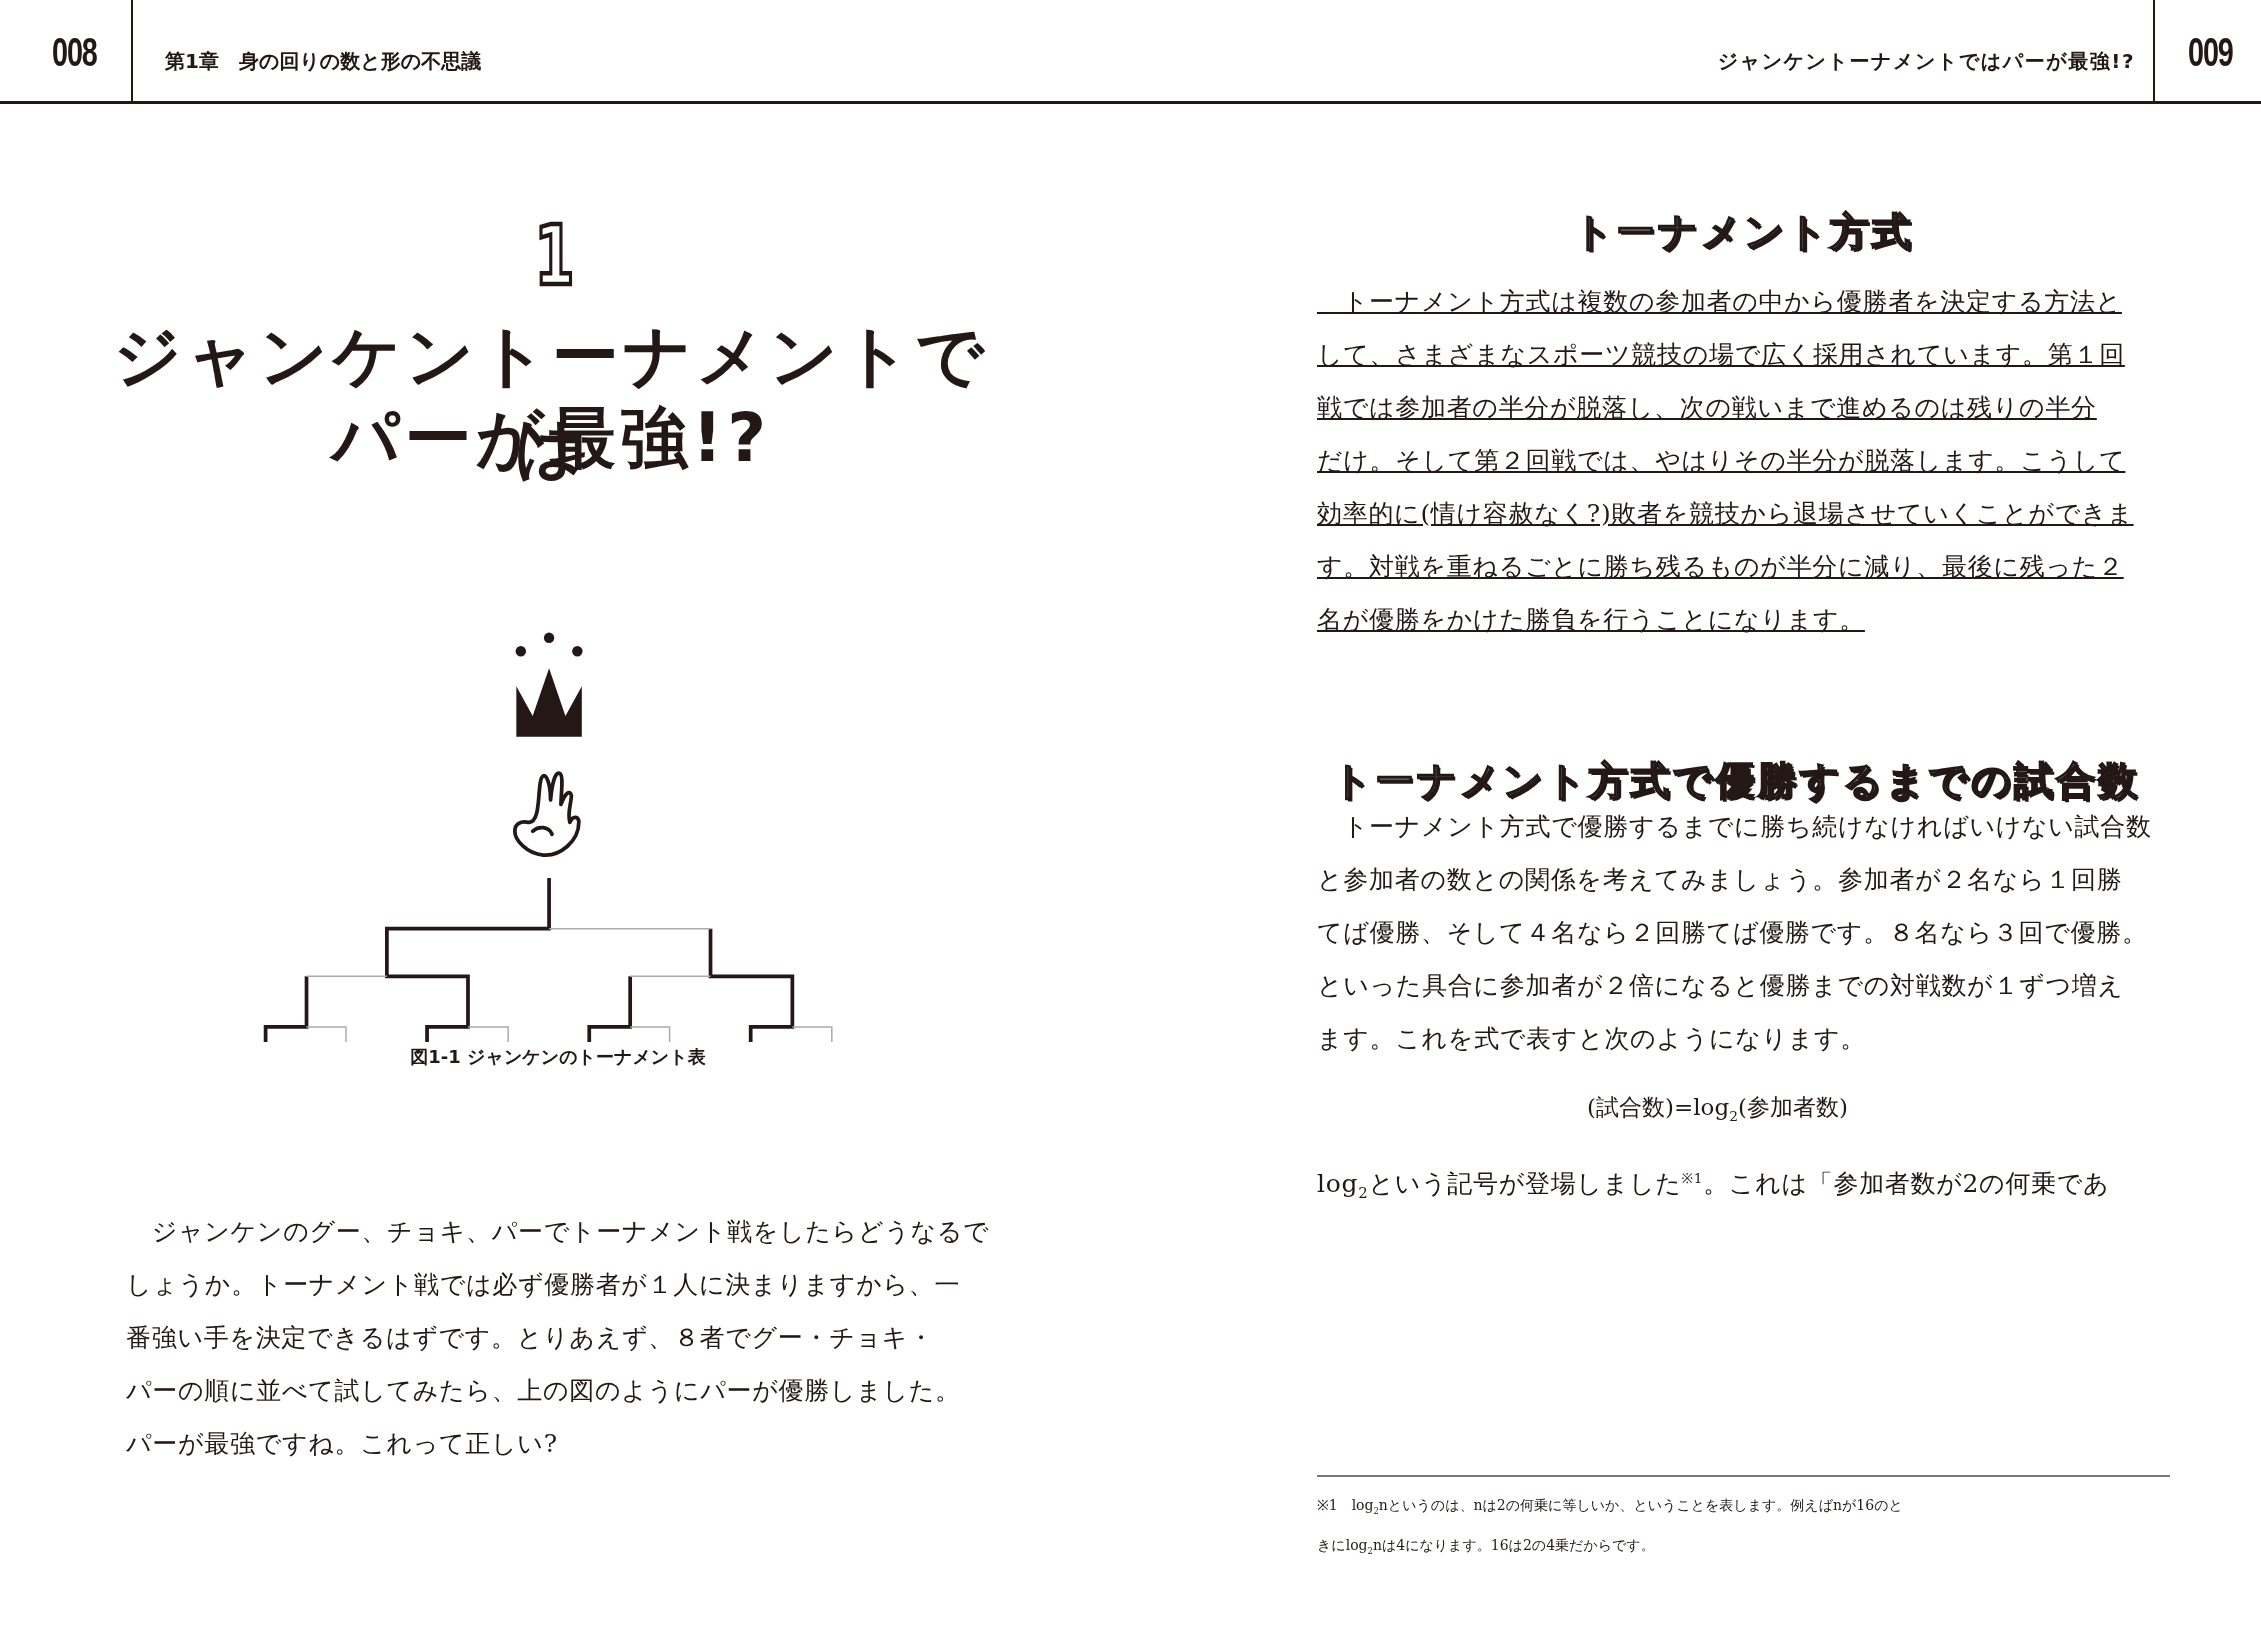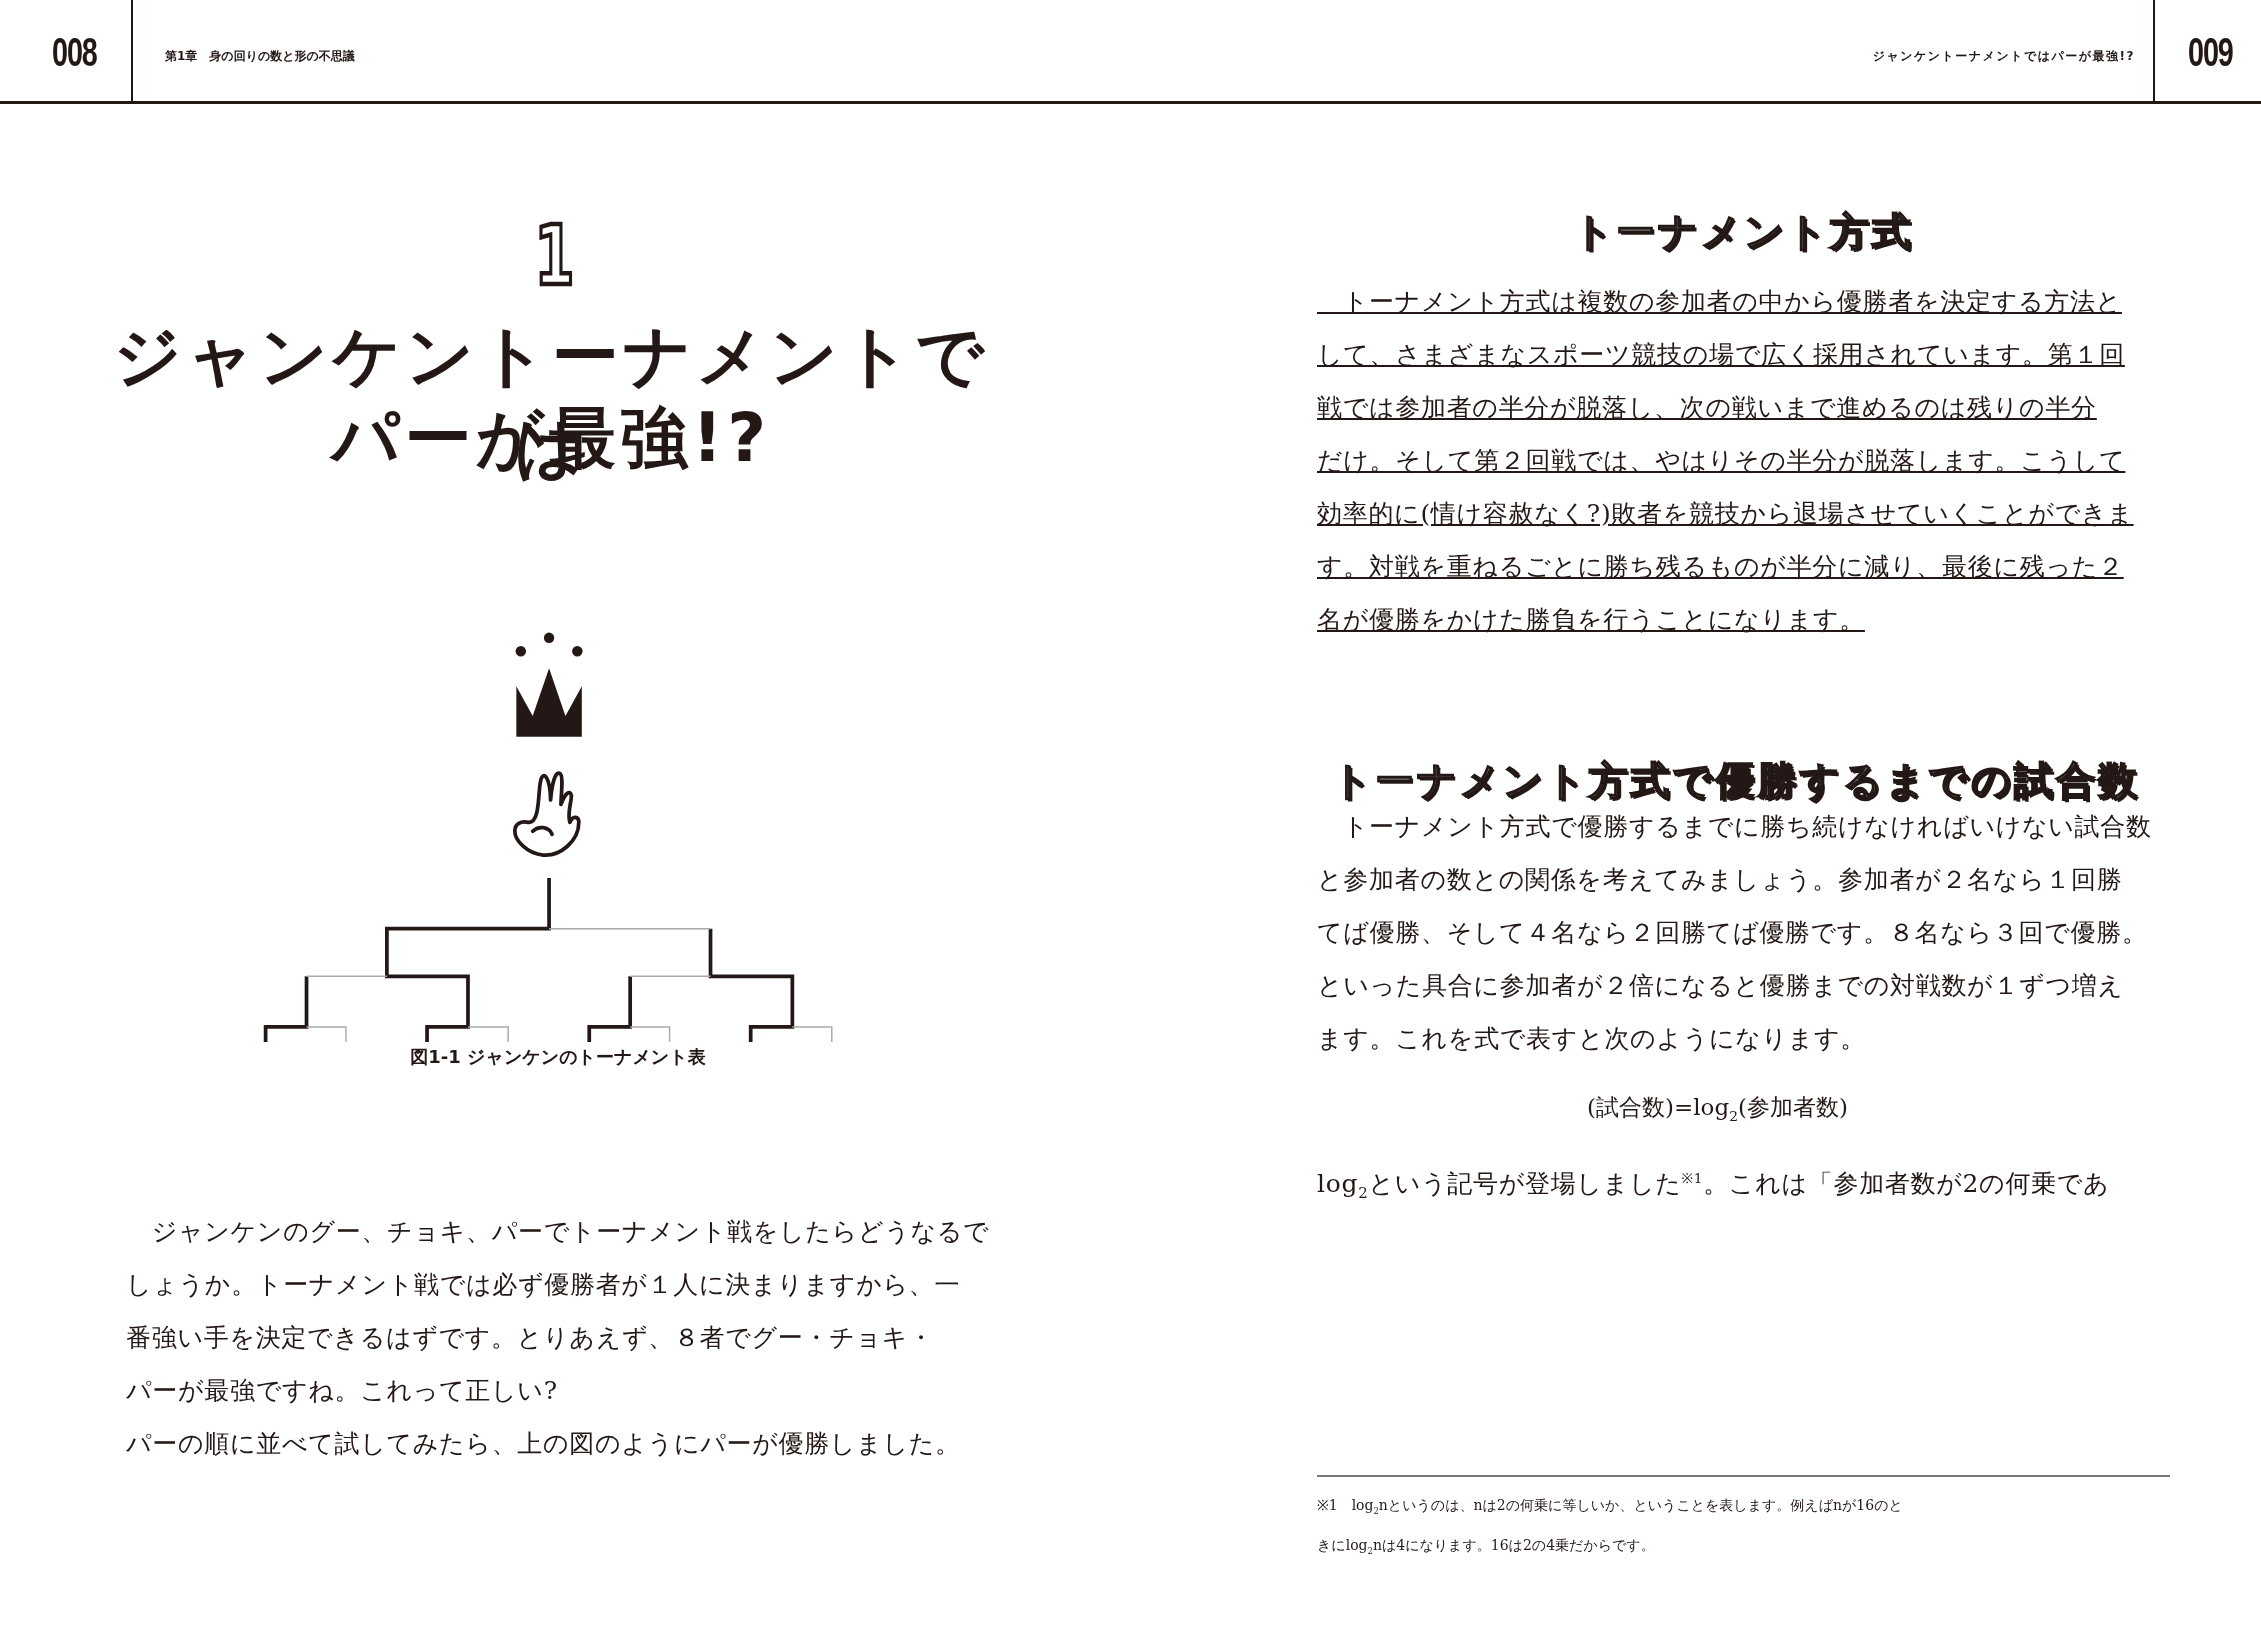--- a/index.html
+++ b/index.html
@@ -4,21 +4,21 @@
 <style>
   html, body { margin:0; padding:0; background:#ffffff; }
   body { width:2261px; height:1641px; position:relative; overflow:hidden; color:#231815;
          font-family:"DejaVu Serif", "Liberation Serif", serif; }
   .abs { position:absolute; }
   
   .hdr-line { position:absolute; left:0; top:101px; width:2261px; height:3px; background:#231815; }
   .hdr-vline { position:absolute; top:0; width:2.2px; height:103px; background:#231815; }
   .pagenum { position:absolute; top:30px; font-family:"Liberation Sans", sans-serif; font-weight:bold;
              font-size:40px; letter-spacing:-1.5px; transform:scaleX(0.72); transform-origin:left top; }
-  .running { position:absolute; top:48px; font-family:"DejaVu Sans", sans-serif; font-size:12px; font-weight:bold; }
+  .running { position:absolute; top:48px; font-family:"DejaVu Sans", sans-serif; font-size:20px; font-weight:bold; }
   
   .chap-num { position:absolute; left:521px; top:208px; width:67px; text-align:center;
               font-family:"DejaVu Sans", sans-serif; font-size:82px; font-weight:bold;
               color:#fff; -webkit-text-stroke:4.5px #231815; transform:scaleX(0.7); }
   .chap-title { position:absolute; left:112px; width:878px; text-align:center;
                 font-family:"DejaVu Sans", sans-serif; font-weight:bold; font-size:67px; letter-spacing:4.5px; }
   .caption { position:absolute; left:372px; top:1045px; width:372px; text-align:center;
              font-family:"DejaVu Sans", sans-serif; font-weight:bold; font-size:18px; }
   .body { position:absolute; font-size:25px; line-height:53px; letter-spacing:0.7px; }
   .body p { margin:0; white-space:nowrap; }
@@ -118,22 +118,22 @@
       <use href="#scissors" x="1118" y="1532"></use>
     </g>
 </svg>
 
 <div class="caption">図1-1 ジャンケンのトーナメント表</div>
 
 <div class="body" style="left:126px; top:1205px;">
   <p>　ジャンケンのグー、チョキ、パーでトーナメント戦をしたらどうなるで</p>
   <p>しょうか。トーナメント戦では必ず優勝者が１人に決まりますから、一</p>
   <p>番強い手を決定できるはずです。とりあえず、８者でグー・チョキ・</p>
+  <p>パーの順に並べて試してみたら、上の図のようにパーが優勝しました。</p>
   <p>パーが最強ですね。これって正しい?</p>
-  <p>パーの順に並べて試してみたら、上の図のようにパーが優勝しました。</p>
 </div>
 
 <div class="sec-title" style="left:1317px; width:853px; top:205px;">トーナメント方式</div>
 <div class="body" style="left:1317px; top:275px;text-decoration:underline;">
   <p>　トーナメント方式は複数の参加者の中から優勝者を決定する方法と</p>
   <p>して、さまざまなスポーツ競技の場で広く採用されています。第１回</p>
   <p>戦では参加者の半分が脱落し、次の戦いまで進めるのは残りの半分</p>
   <p>だけ。そして第２回戦では、やはりその半分が脱落します。こうして</p>
   <p>効率的に(情け容赦なく?)敗者を競技から退場させていくことができま</p>
   <p>す。対戦を重ねるごとに勝ち残るものが半分に減り、最後に残った２</p>

